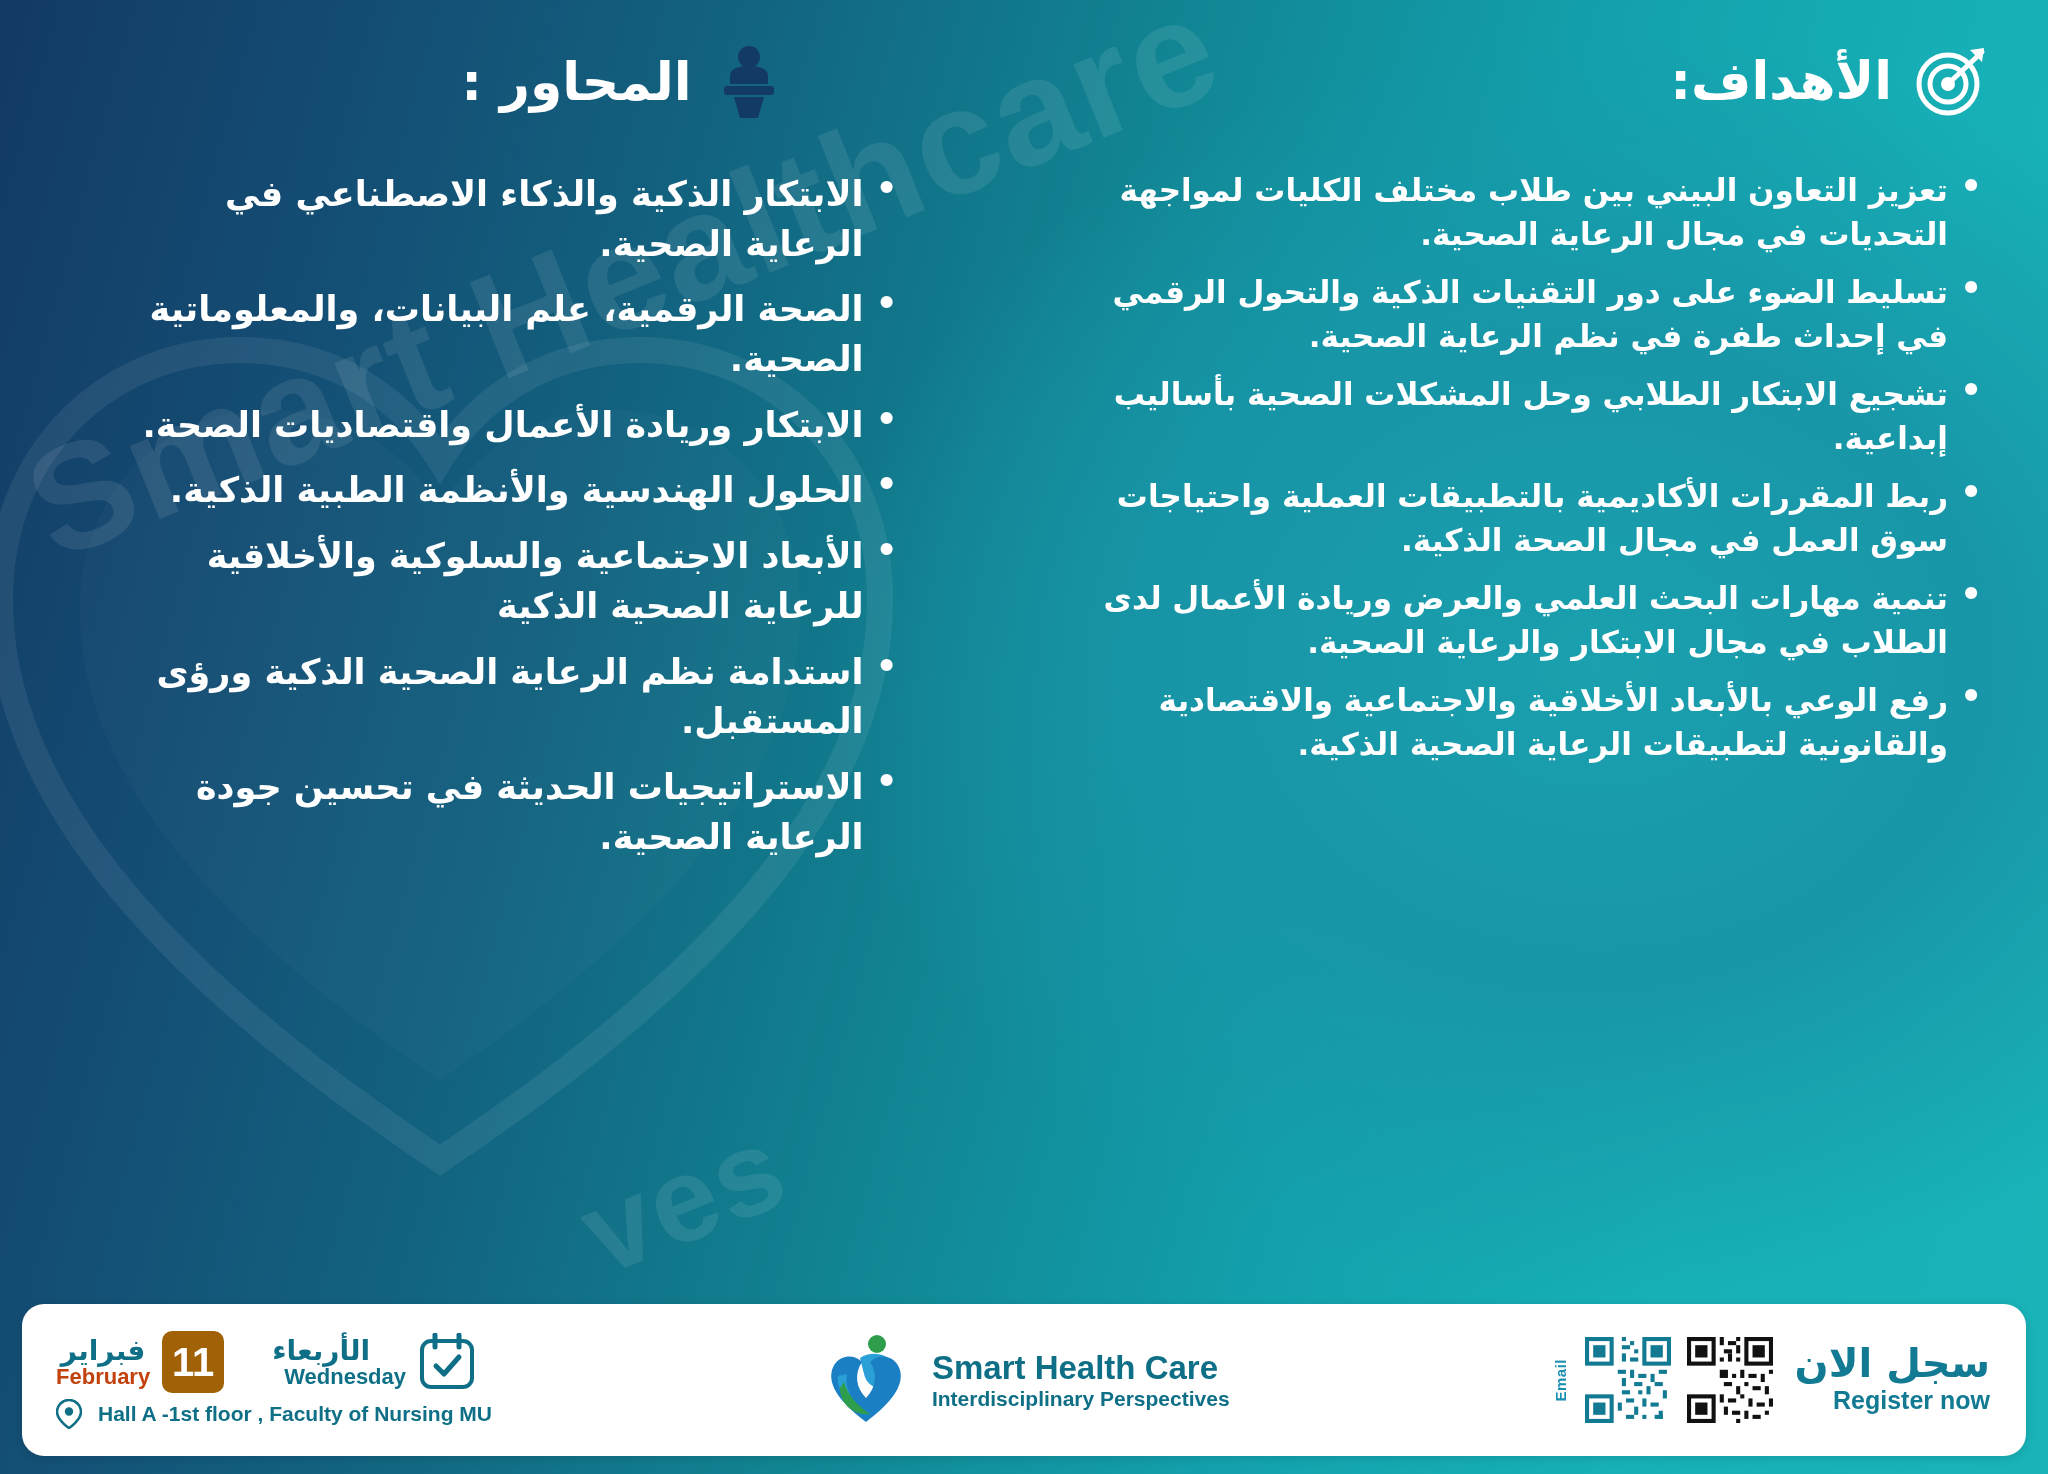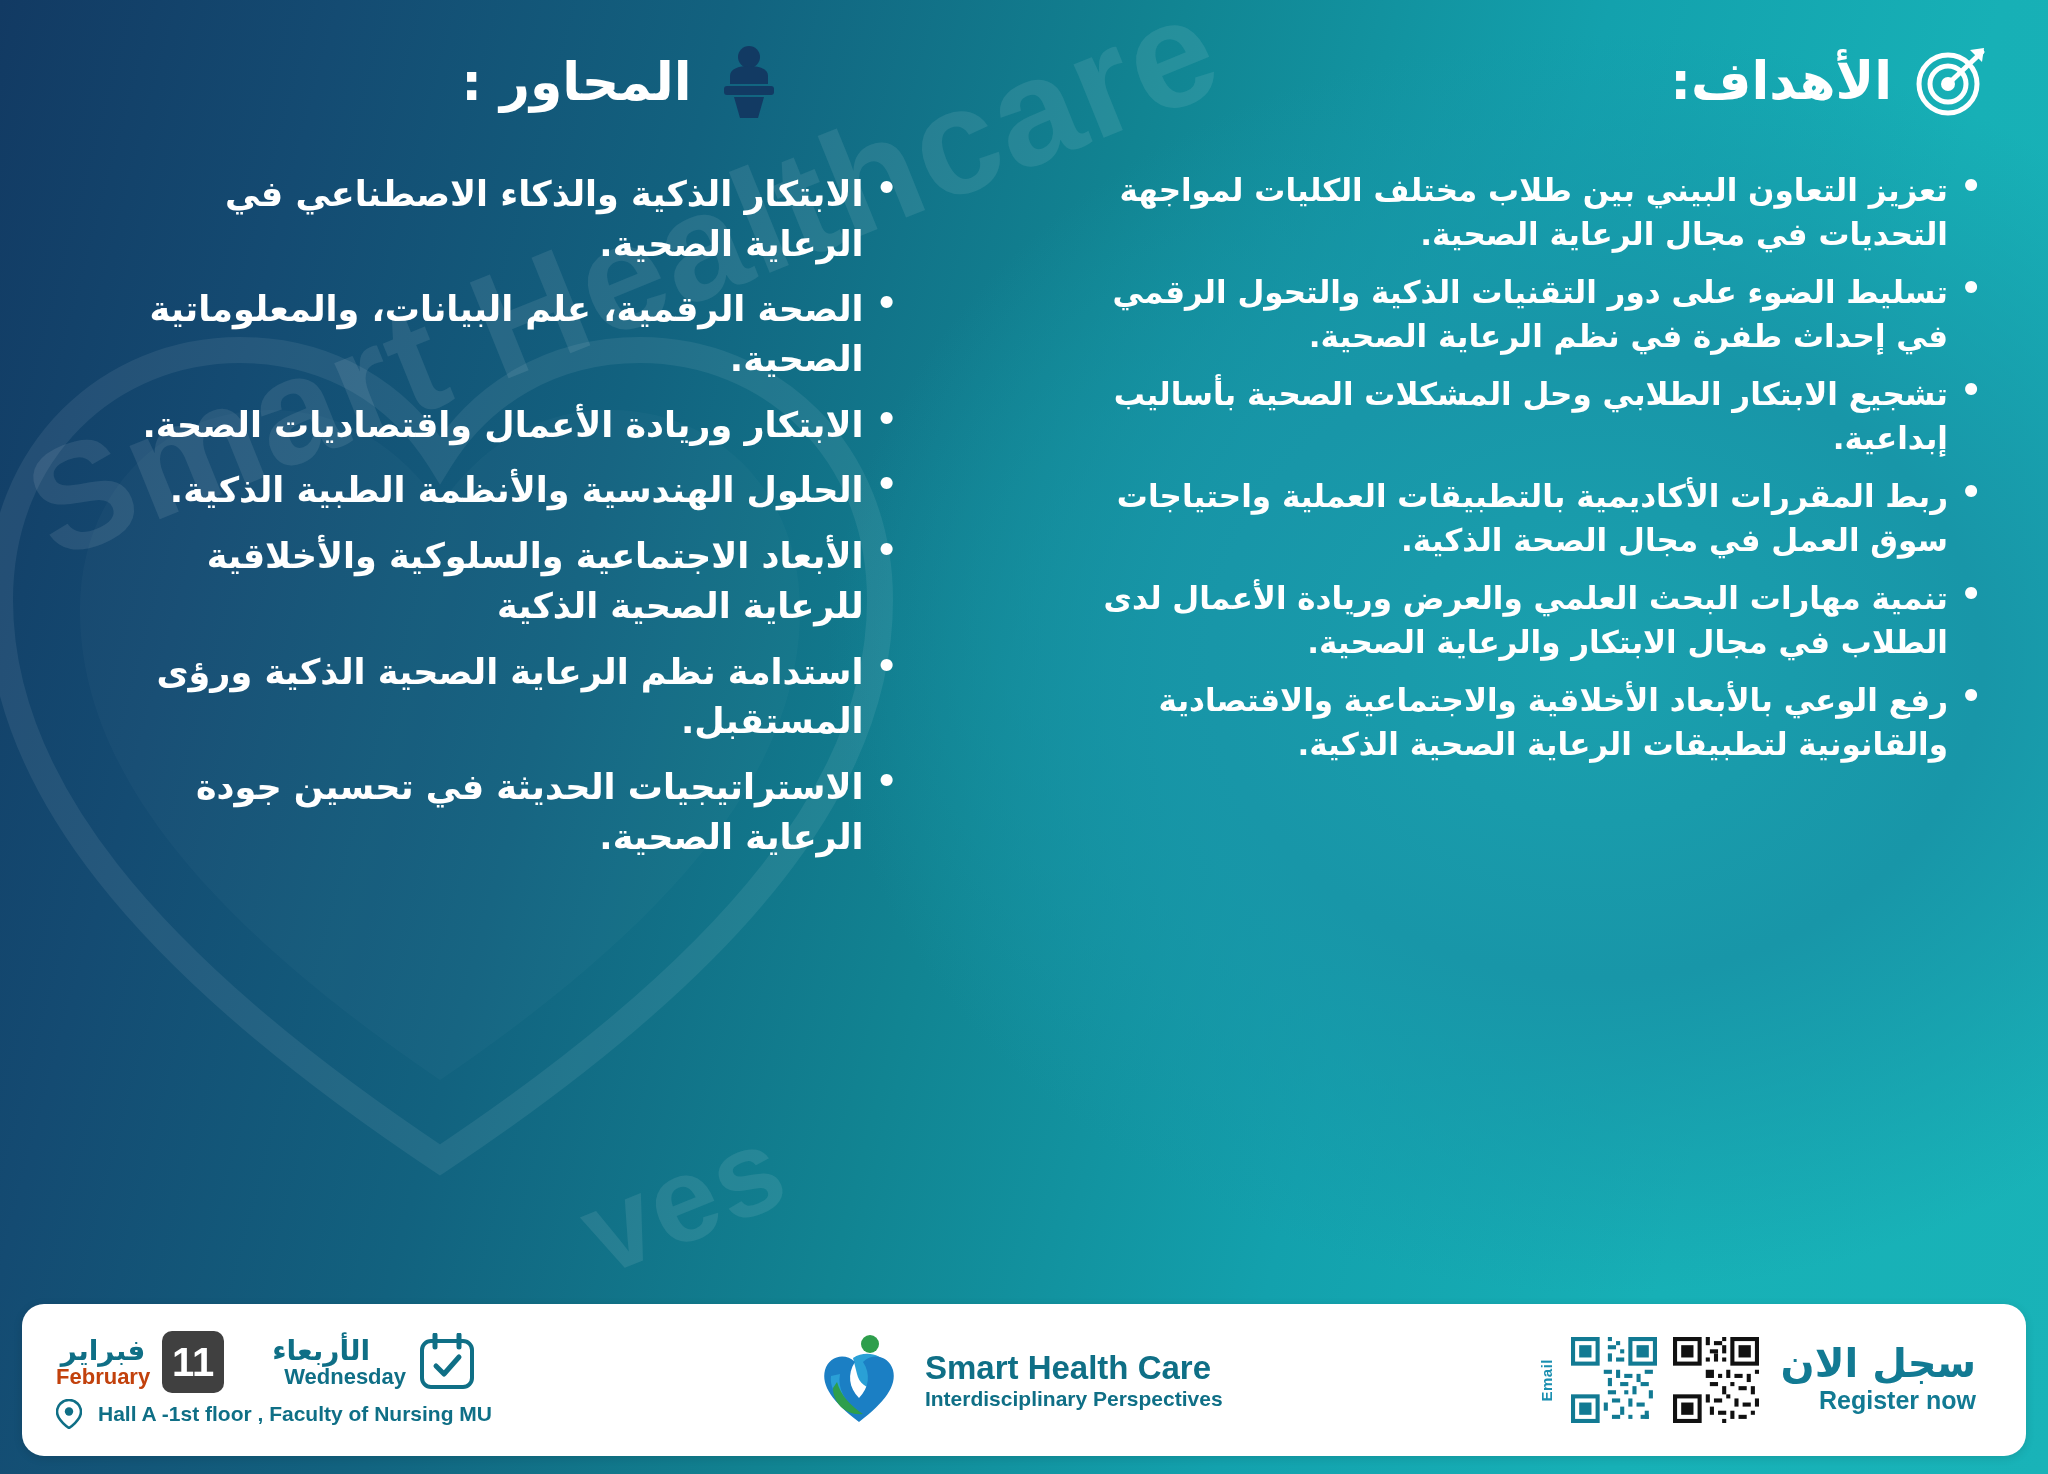--- a/index.html
+++ b/index.html
@@ -176,21 +176,21 @@
   .qr {
     width: 86px;
     height: 86px;
     background-color: #ffffff;
     image-rendering: pixelated;
   }
   .register-block {
     display: flex;
     flex-direction: column;
     align-items: flex-end;
-    margin-right: 16px;
+    margin-right: 2px;
     margin-left: 6px;
   }
   .register-ar {
     font-size: 40px;
     font-weight: 800;
     color: #127a93;
     line-height: 1;
     font-family: "DejaVu Sans", sans-serif;
   }
   .register-en {
@@ -255,21 +255,21 @@
     font-size: 22px;
     font-weight: 700;
     color: #0f6f86;
     font-family: "Liberation Sans", sans-serif;
     margin-left: 48px;
   }
   .daynum {
     width: 62px;
     height: 62px;
     border-radius: 10px;
-    background: #404040;
+    background: #a16207;
     color: #fff;
     font-size: 40px;
     font-weight: 800;
     display: flex;
     align-items: center;
     justify-content: center;
     font-family: "Liberation Sans", sans-serif;
     text-align: right;
   }
   .month-block {

